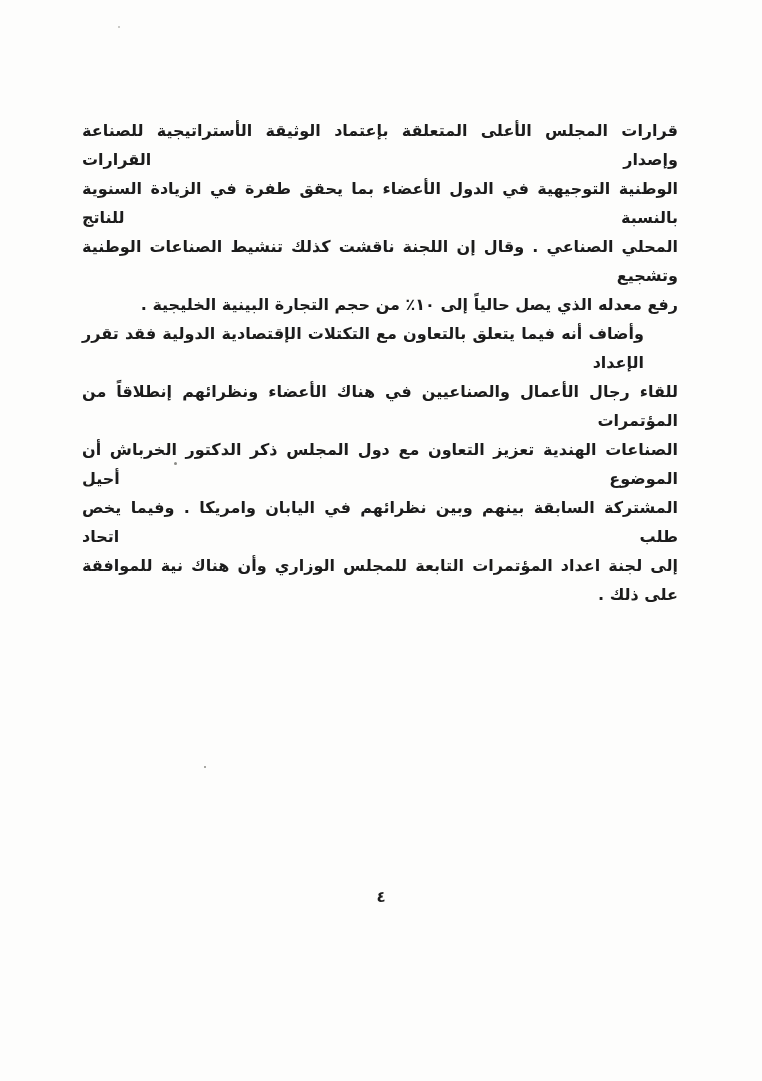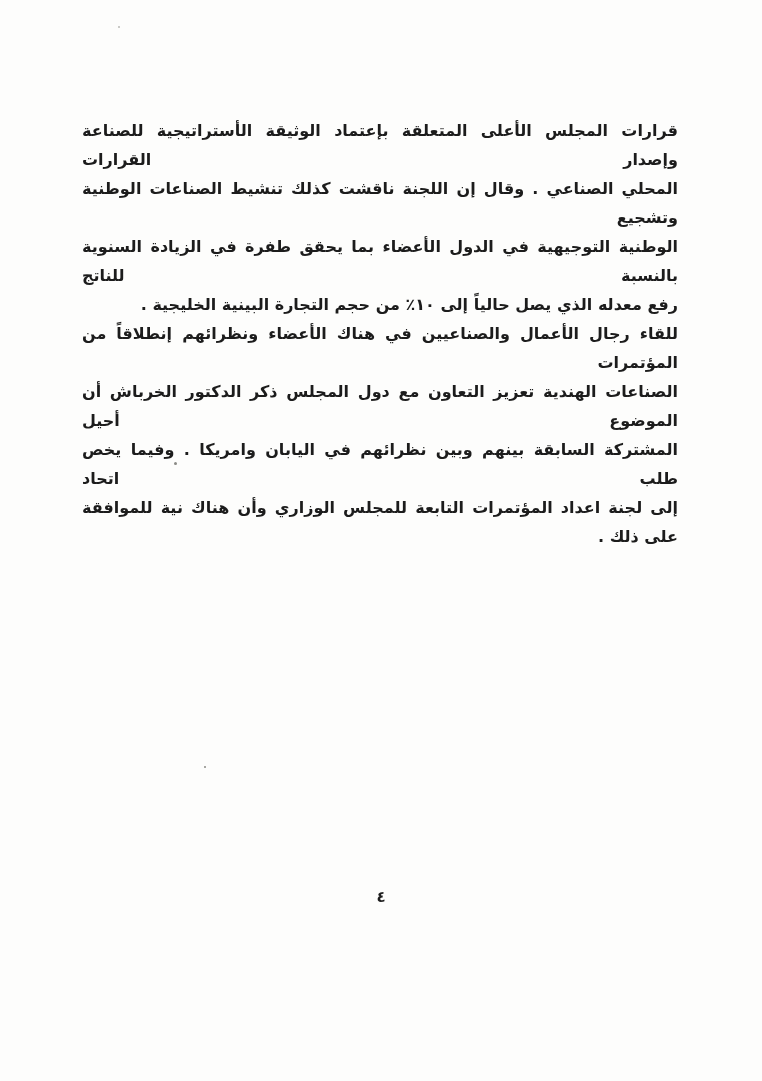--- a/index.html
+++ b/index.html
@@ -63,26 +63,27 @@
 </style>
 </head>
 <body>
 
 <div class="page">
 
   <div class="text-block">
 
     <p class="para">
       <span class="line">قرارات المجلس الأعلى المتعلقة بإعتماد الوثيقة الأستراتيجية للصناعة وإصدار القرارات</span>
+      <span class="line">الوطنية التوجيهية في الدول الأعضاء بما يحقق طفرة في الزيادة السنوية بالنسبة للناتج</span>
       <span class="line">المحلي الصناعي . وقال إن اللجنة ناقشت كذلك تنشيط الصناعات الوطنية وتشجيع</span>
-      <span class="line">الوطنية التوجيهية في الدول الأعضاء بما يحقق طفرة في الزيادة السنوية بالنسبة للناتج</span>
       <span class="line last-line">رفع معدله الذي يصل حالياً إلى ١٠٪ من حجم التجارة البينية الخليجية .</span>
     </p>
 
     <p class="para">
+      <span class="line indent">وأضاف أنه فيما يتعلق بالتعاون مع التكتلات الإقتصادية الدولية فقد تقرر الإعداد</span>
       <span class="line">للقاء رجال الأعمال والصناعيين في هناك الأعضاء ونظرائهم إنطلاقاً من المؤتمرات</span>
       <span class="line">الصناعات الهندية تعزيز التعاون مع دول المجلس ذكر الدكتور الخرباش أن الموضوع أحيل</span>
       <span class="line">المشتركة السابقة بينهم وبين نظرائهم في اليابان وامريكا . وفيما يخص طلب اتحاد</span>
       <span class="line last-line">إلى لجنة اعداد المؤتمرات التابعة للمجلس الوزاري وأن هناك نية للموافقة على ذلك .</span>
     </p>
 
   </div>
 
   <div class="page-number">٤</div>
 

